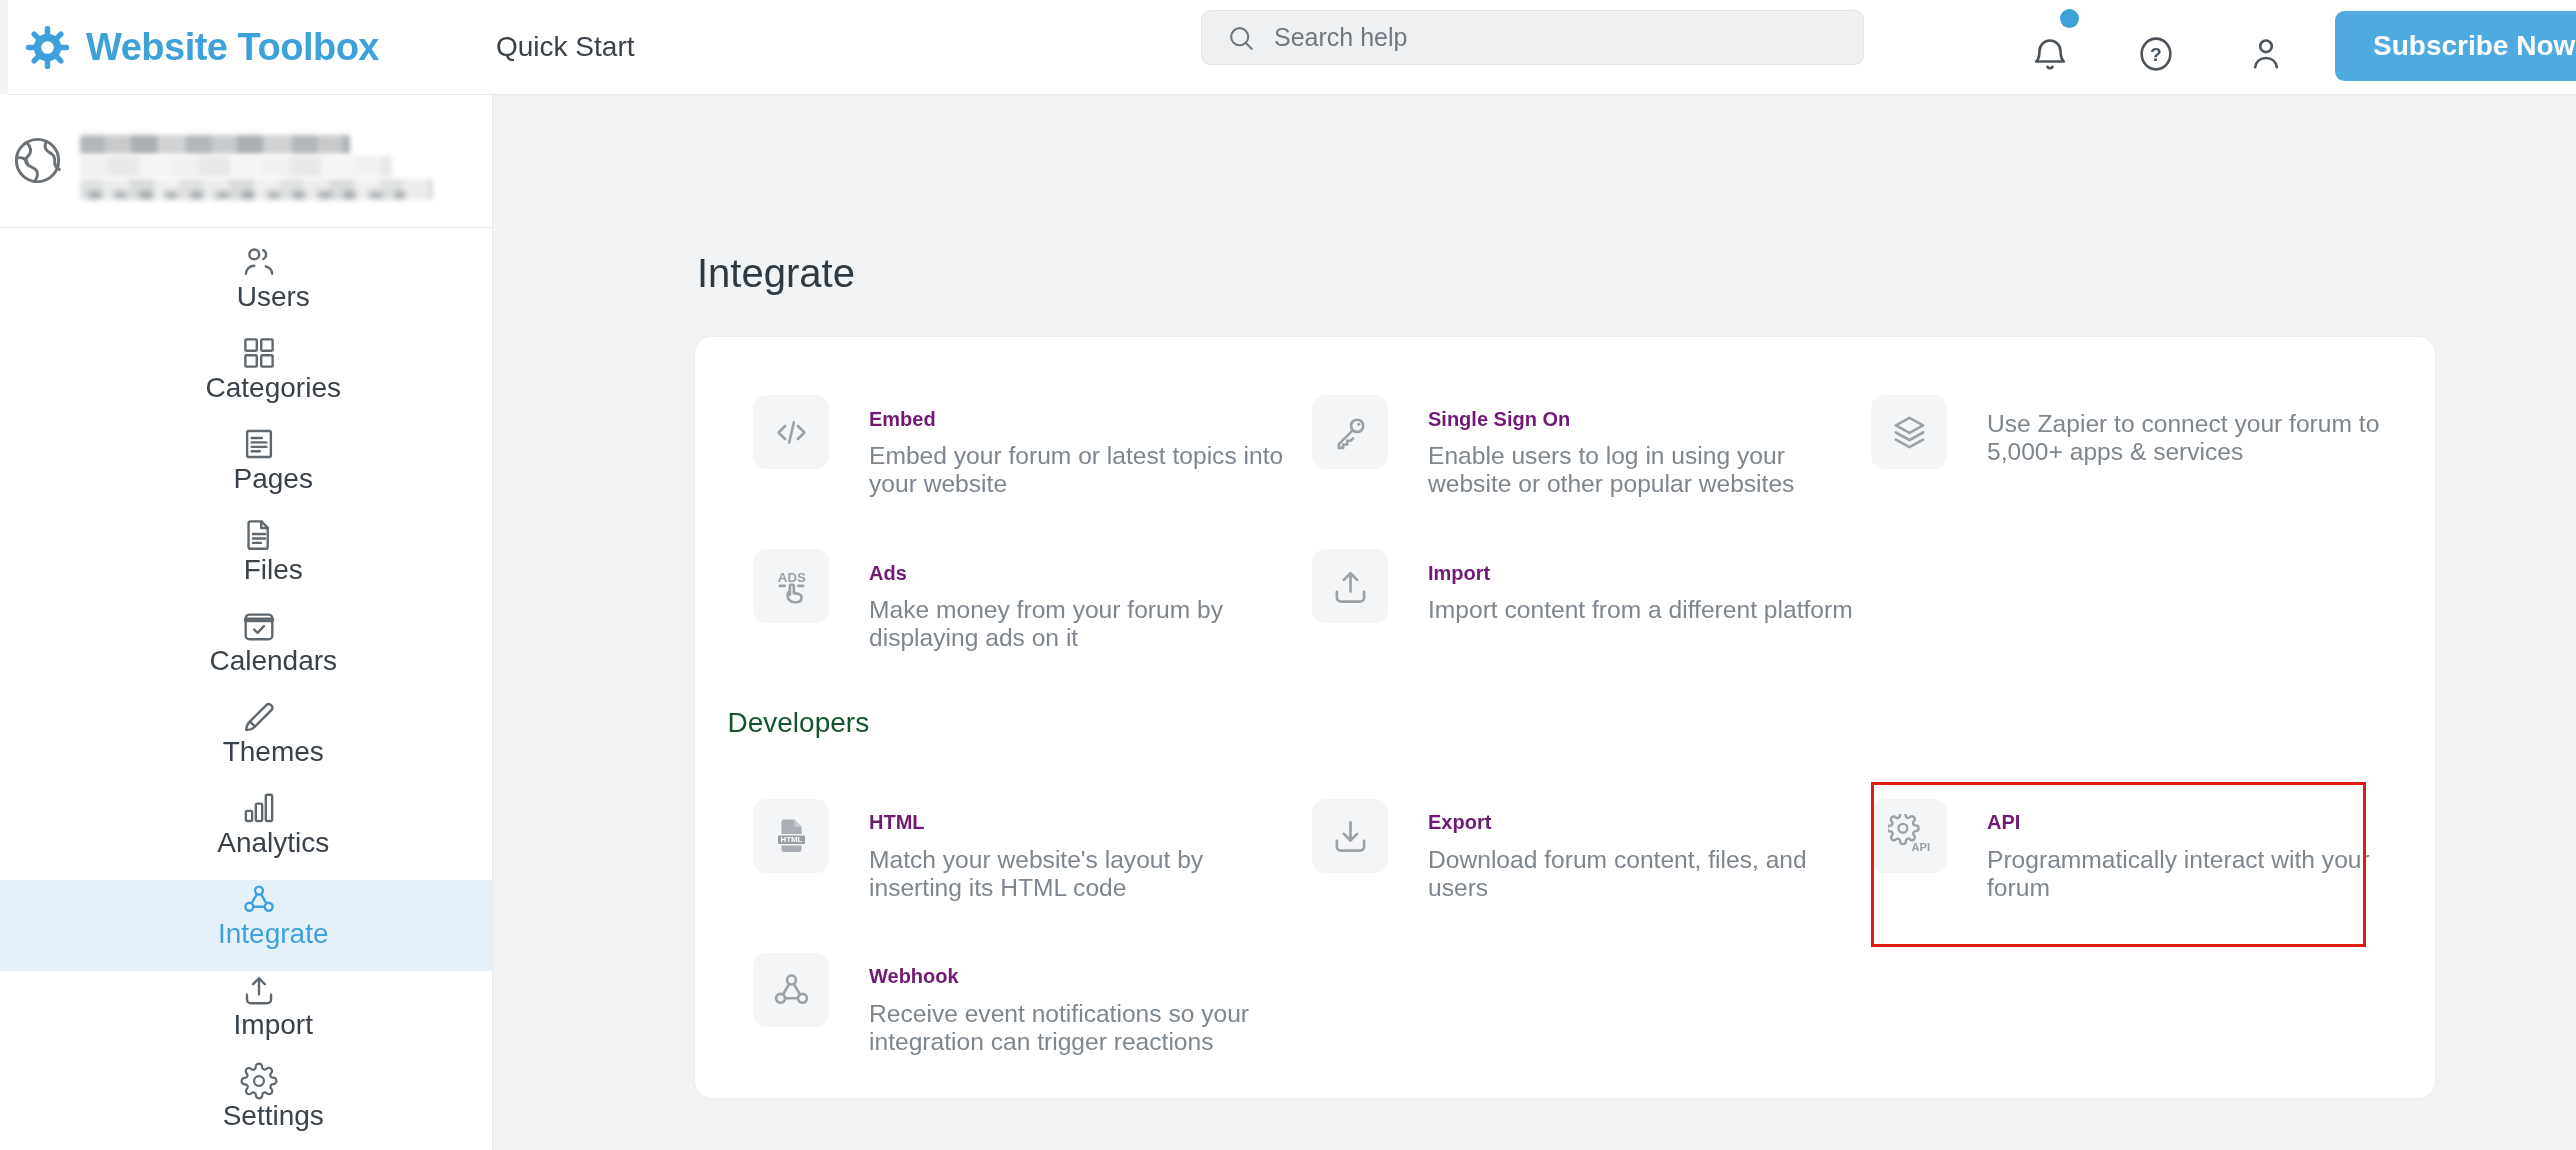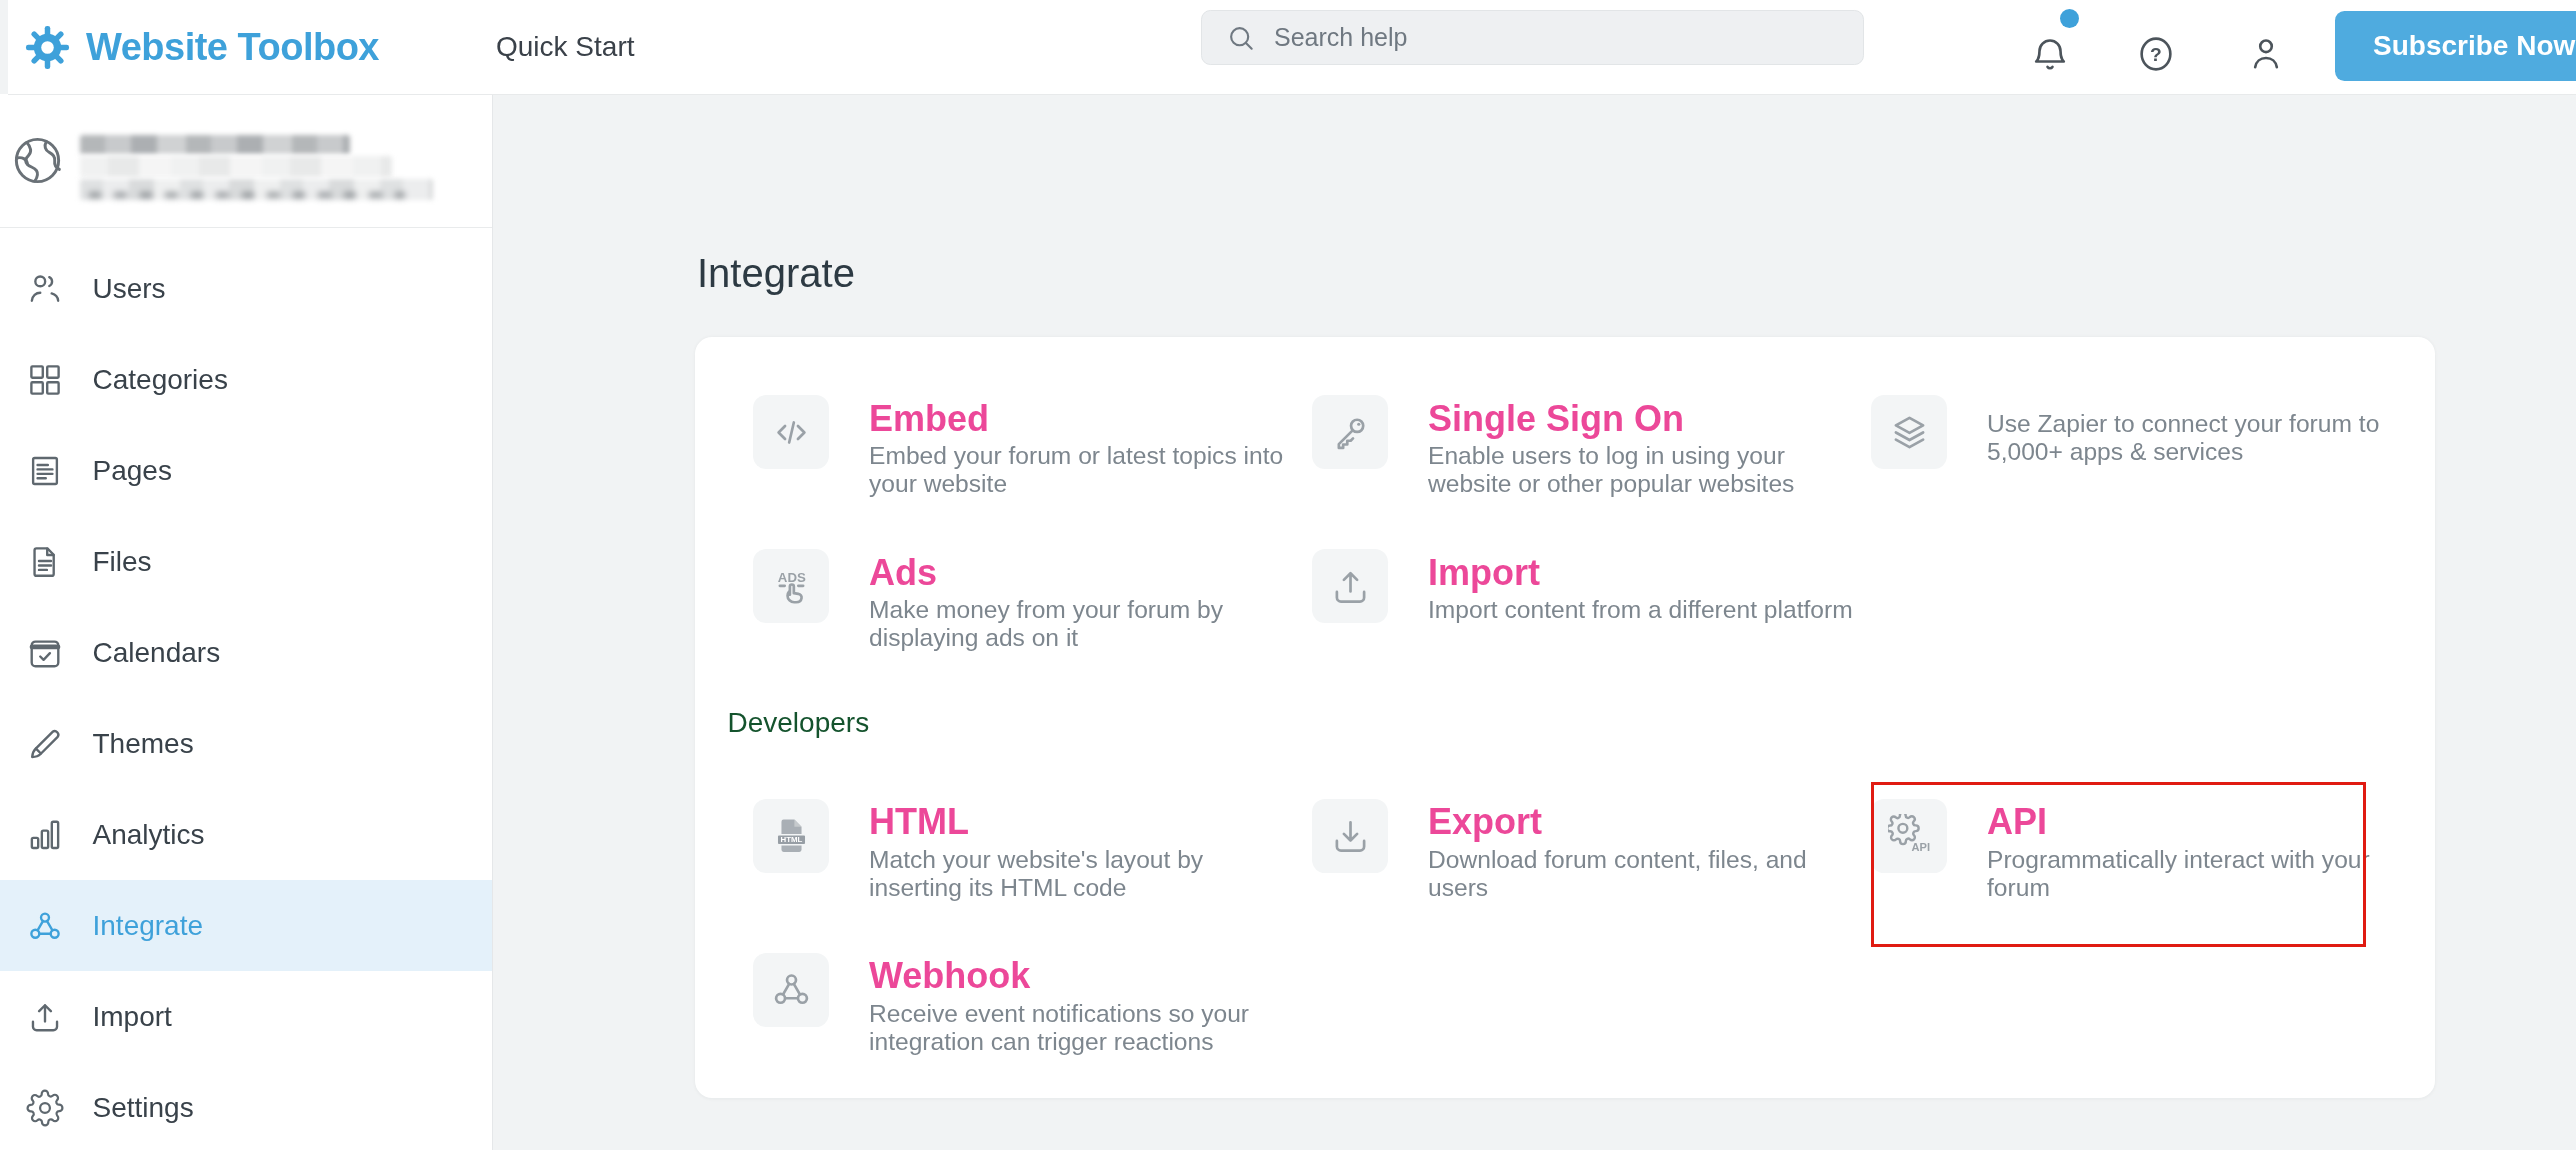--- a/index.html
+++ b/index.html
@@ -37,39 +37,39 @@
   .blur1,.blur2,.blur3{position:absolute;left:80px;border-radius:2.8px;}
   .blur1{top:41px;width:270px;height:19px;filter:blur(2.8px);
     background:repeating-linear-gradient(90deg,#b4b7b9 0 24.6px,#c8cacc 24.6px 51px,#acafb2 51px 77px,#d0d2d3 77px 106px);}
   .blur2{top:62px;width:312px;height:21px;filter:blur(2.8px);
     background:repeating-linear-gradient(90deg,#f0f1f1 0 28px,#e8e9e9 28px 59px,#f5f5f5 59px 91px);}
   .blur3{top:85px;width:353px;height:21px;filter:blur(2.8px);
     background:repeating-linear-gradient(90deg,#dfe1e2 0 23px,#ecedee 23px 49px,#d9dbdc 49px 74px,#eff0f0 74px 100px);}
   .blur3::after{content:'';position:absolute;left:9.4px;right:28px;bottom:1.9px;height:6.6px;filter:blur(1.9px);
     background:repeating-linear-gradient(90deg,rgba(88,94,99,.55) 0 12.3px,transparent 12.3px 25.5px);}
   .menu{padding-top:15px;}
-  .menu-item{position:relative;height:91px;display:flex;align-items:center;padding-left:25.5px;cursor:pointer;}
+  .menu-item{position:relative;height:91px;display:flex;align-items:center;padding-left:25.5px;cursor:pointer;flex-direction:column;}
   .menu-item .mi-icon{width:38px;height:38px;color:#5f686f;flex:0 0 auto;}
   .menu-item .mi-icon svg{width:38px;height:38px;}
   .menu-item .mi-label{margin-left:29px;font-size:28px;color:#39424a;}
   .menu-item.active{background:#e4f1fa;}
   .menu-item.active .mi-icon{color:#3ea1da;}
   .menu-item.active .mi-label{color:#3ea1da;}
 
   
   .main{position:absolute;left:493px;top:94px;width:2083px;height:1057px;background:#f1f3f4;}
   .page-title{position:absolute;left:204px;top:159px;font-size:40px;line-height:1;color:#2d3a43;}
   .card{position:absolute;left:202px;top:243px;width:1740px;height:761px;background:#fff;border-radius:17px;
     box-shadow:0 0.9px 3.8px rgba(25,35,45,.05);box-sizing:border-box;padding:58px 0 0 58px;}
   .tile-grid{display:grid;grid-template-columns:559px 559px 559px;grid-row-gap:22px;}
   .tile{position:relative;display:flex;min-height:132px;text-decoration:none;cursor:pointer;}
   .tile-iconbox{width:76px;height:74px;border-radius:13.2px;background:#f3f5f6;display:flex;align-items:center;justify-content:center;flex:0 0 auto;color:#9aa1a7;}
   .tile-iconbox svg{width:43px;height:43px;}
   .tile-text{margin-left:40px;width:425px;padding-top:7.6px;}
-  .tile-title{font-size:36px;font-weight:700;color:#ec4899;line-height:32px;}
+  .tile-title{font-size:20px;font-weight:700;color:#701a75;line-height:32px;}
   .tile-desc{margin-top:7.6px;font-size:24.6px;line-height:28px;color:#7d868e;}
   .section-heading{margin:24.6px 0 0 -25.5px;font-size:28px;line-height:34px;color:#14532d;}
   .grid-dev{margin-top:59px;}
   .tile.highlighted .hl-box{content:'';position:absolute;left:0;top:-17px;width:489px;height:159px;border:3.8px solid #e01b12;pointer-events:none;}
 </style>
 </head>
 <body>
 
 <div class="topbar">
   <div class="brand">

